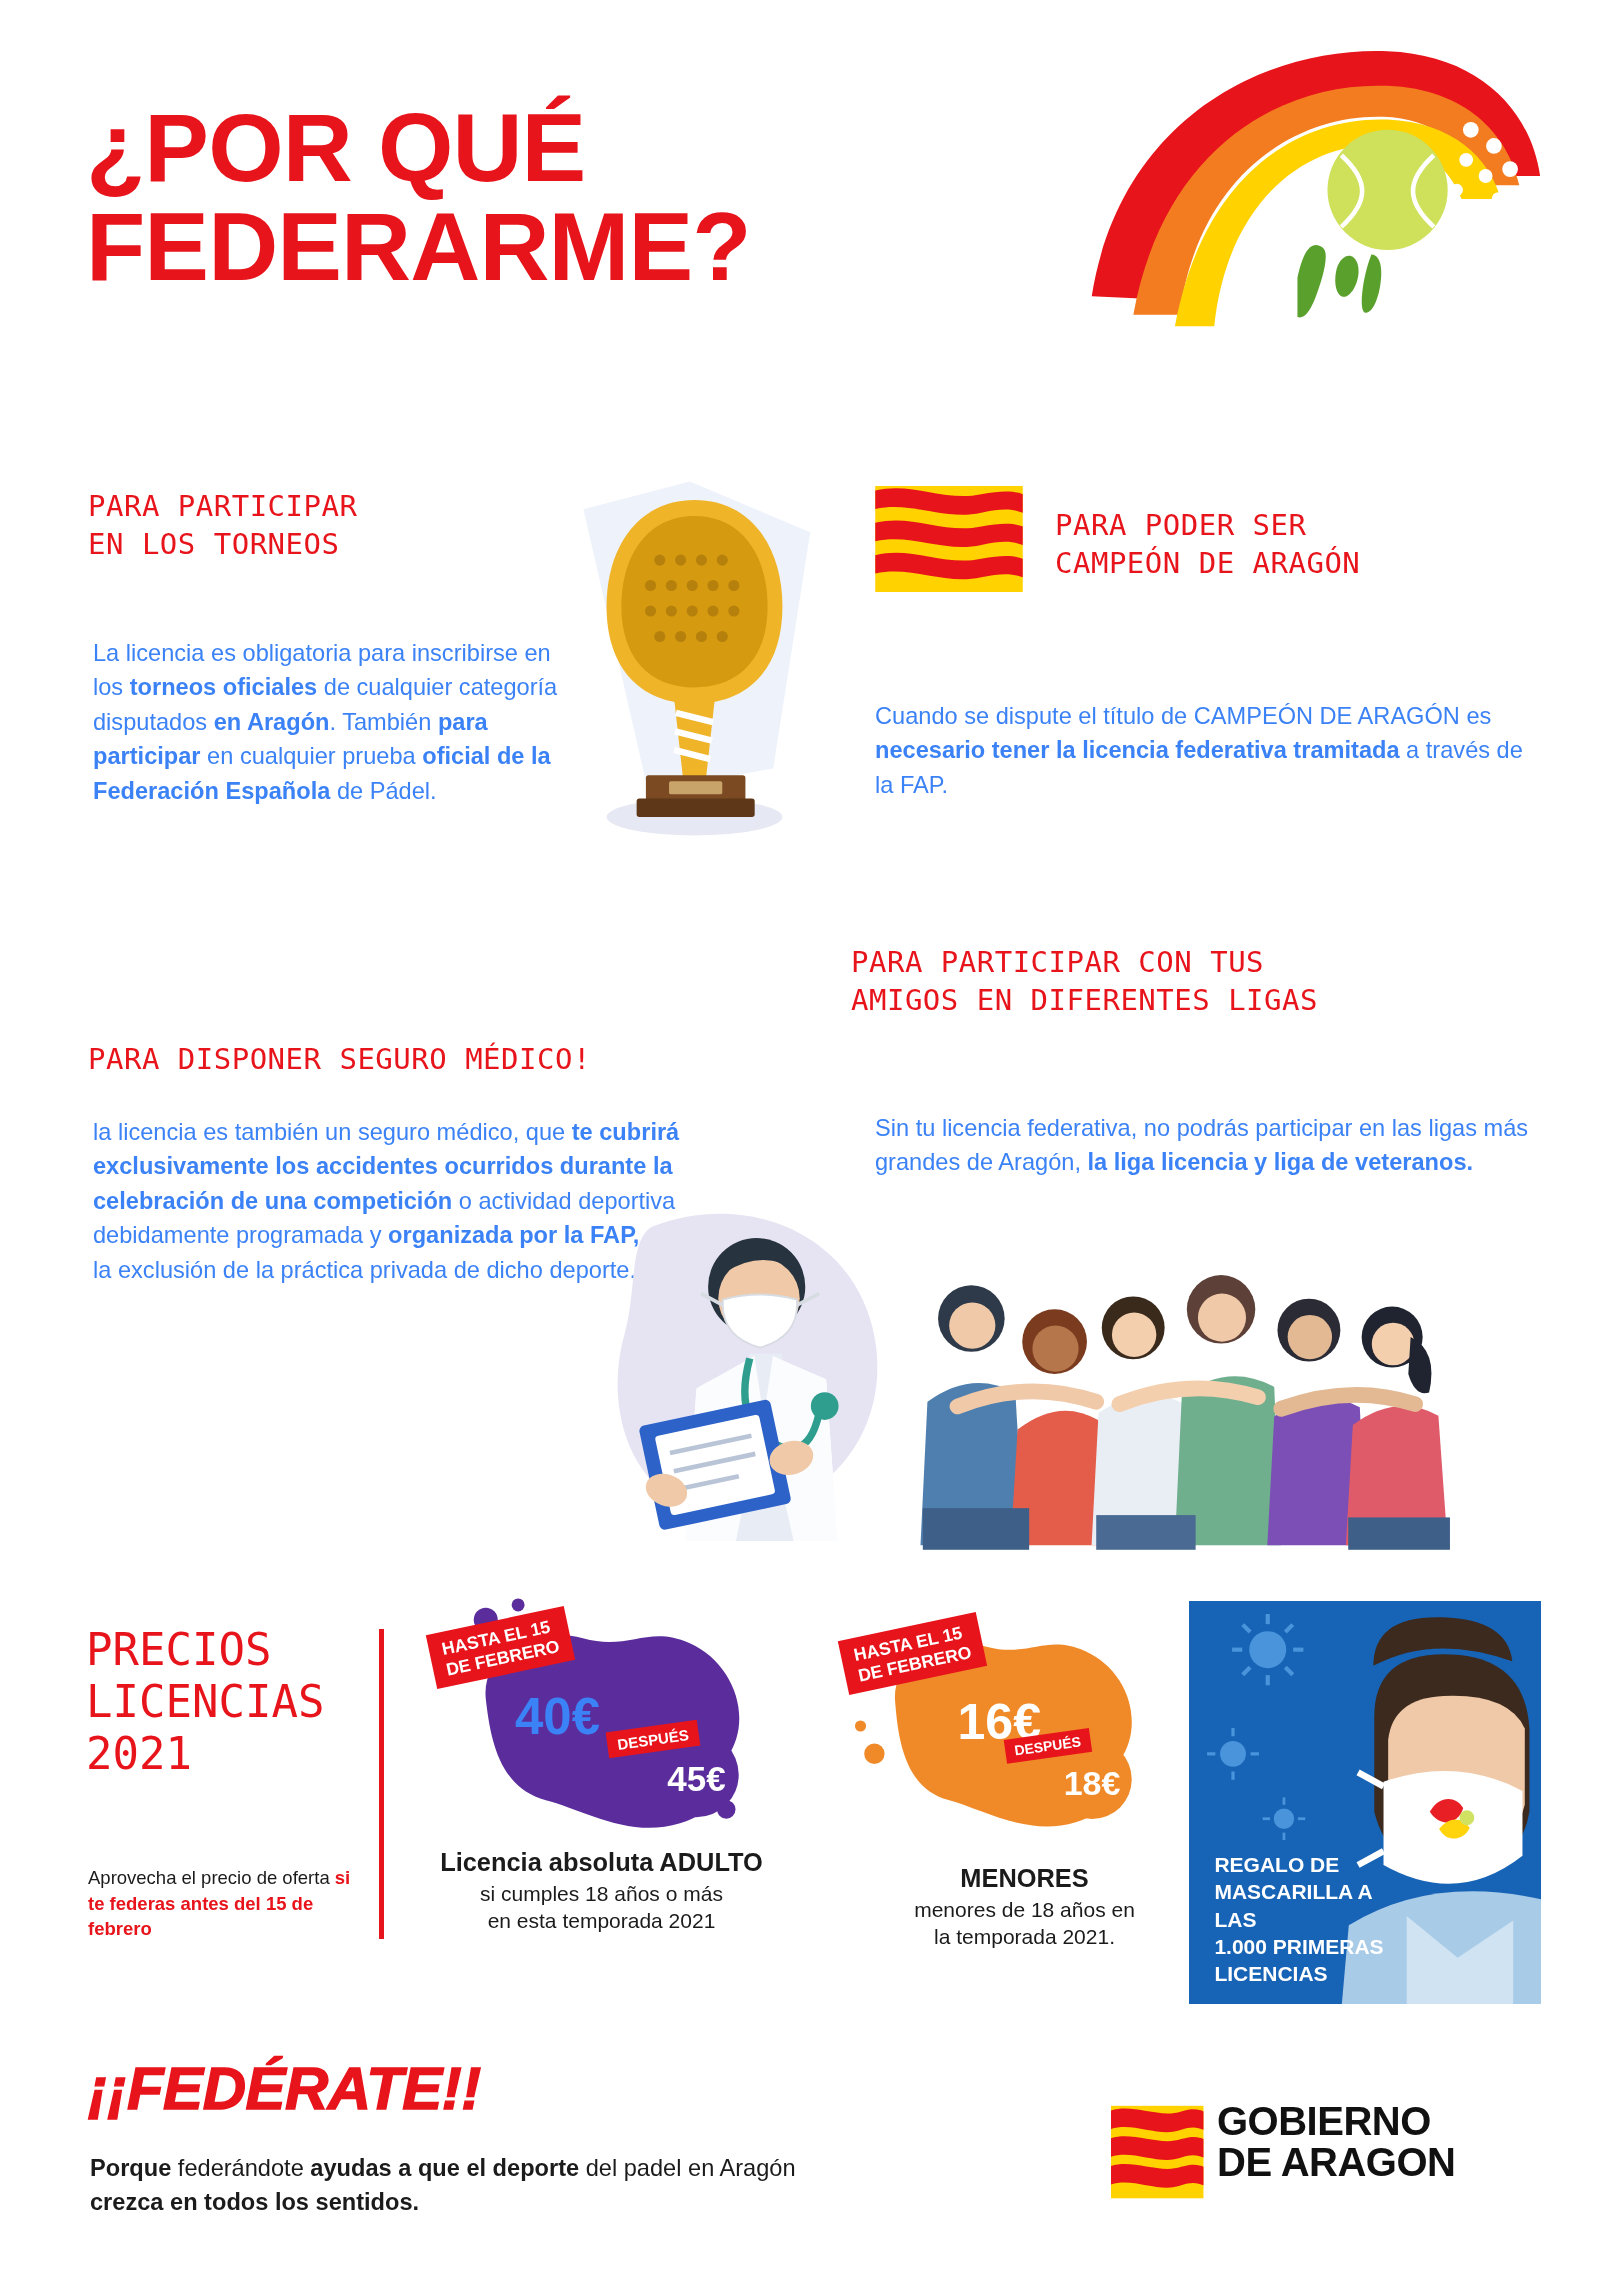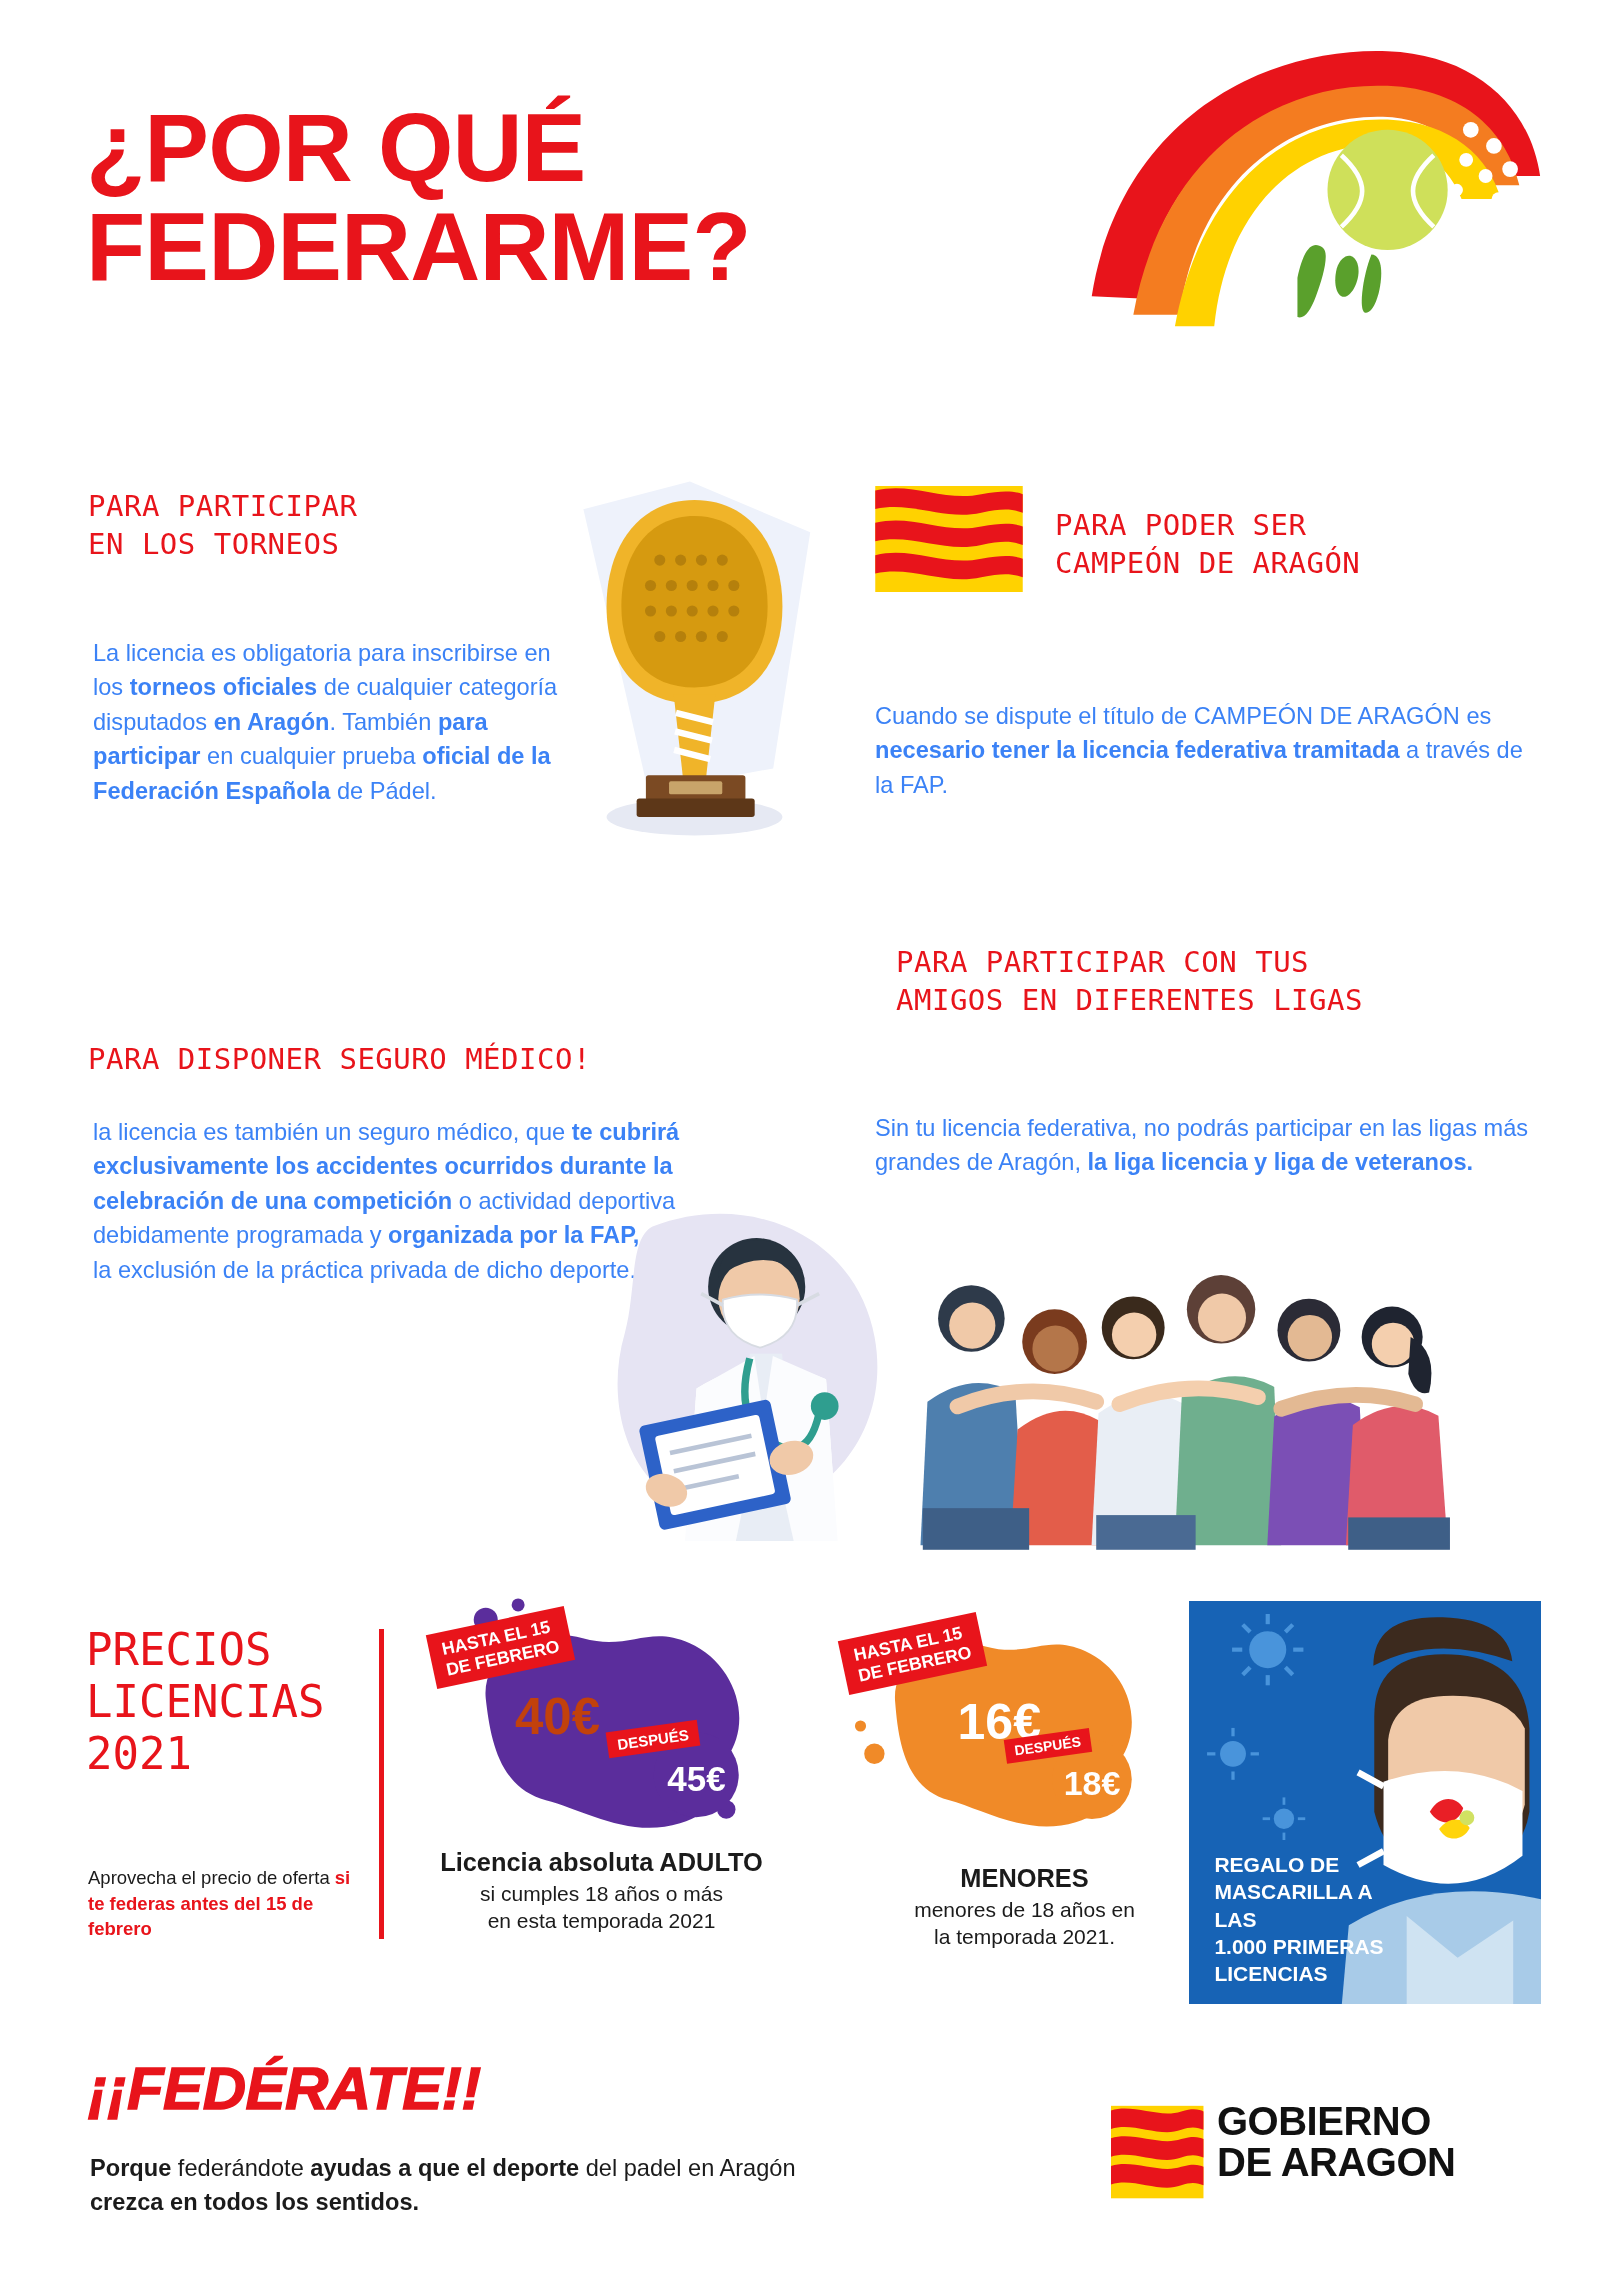--- a/index.html
+++ b/index.html
@@ -69,21 +69,21 @@
   .flag-aragon { position: absolute; left: 875px; top: 486px; width: 148px; height: 106px; }
   #blk-campeon-head { position: absolute; left: 1055px; top: 507px; width: 490px; }
   #blk-campeon-body { position: absolute; left: 875px; top: 699px; width: 666px; }
 
   
   #blk-seguro-head { position: absolute; left: 88px; top: 1041px; width: 694px; }
   #blk-seguro-body { position: absolute; left: 93px; top: 1115px; width: 615px; }
   .doctor-img { position: absolute; left: 597px; top: 1171px; width: 324px; height: 384px; }
 
   
-  #blk-ligas-head  { position: absolute; left: 896px; top: 944px; width: 671px; }
+  #blk-ligas-head  { position: absolute; left: 851px; top: 944px; width: 671px; }
   #blk-ligas-body  { position: absolute; left: 875px; top: 1111px; width: 666px; }
   .friends-img { position: absolute; left: 902px; top: 1249px; width: 615px; height: 301px; }
 
   
   .prices-title {
     position: absolute;
     left: 86px; top: 1624px;
     width: 296px;
     color: #e8141b;
     font-family: "DejaVu Sans Mono", monospace;
@@ -330,21 +330,21 @@
   <div class="prices-divider"></div>
 
   <div class="blob" style="left:430px; top:1592px; width:352px; height:259px;">
     <svg viewBox="0 0 760 560" width="352" height="259" aria-hidden="true">
       <circle cx="120" cy="60" r="26" fill="#5b2d9c"></circle>
       <circle cx="190" cy="28" r="14" fill="#5b2d9c"></circle>
       <circle cx="640" cy="470" r="20" fill="#5b2d9c"></circle>
       <path d="M120 230 C 110 130 230 70 330 100 C 430 128 470 70 560 110 C 660 154 700 280 640 360 C 590 428 640 470 540 500 C 430 534 330 470 250 450 C 150 424 130 320 120 230 Z" fill="#5b2d9c"></path>
       <circle cx="575" cy="395" r="92" fill="#5b2d9c"></circle>
     </svg>
-    <div style="position:absolute; left:44px; top:95px; width:167px; text-align:center; color:#c2410c; font-size:51px; font-weight:bold;">40€</div>
+    <div style="position:absolute; left:44px; top:95px; width:167px; text-align:center; color:#3b82f6; font-size:51px; font-weight:bold;">40€</div>
     <div style="position:absolute; left:211px; top:167px; width:111px; text-align:center; color:#fff; font-size:35px; font-weight:bold;">45€</div>
     
     <div style="position:absolute; left:177px; top:134px; background:#e8141b; color:#fff; font-size:15px; font-weight:bold; padding:4.6px 10.2px; transform:rotate(-8deg);">DESPUÉS</div>
     
     <div style="position:absolute; left:0px; top:28px; background:#e8141b; color:#fff; font-size:17.6px; font-weight:bold; line-height:1.15; padding:7.4px 13px; transform:rotate(-12deg);">
       <div>HASTA EL 15</div>
       <div>DE FEBRERO</div>
     </div>
   </div>
   <div class="price-caption" style="left:398px; top:1846px; width:407px;">

